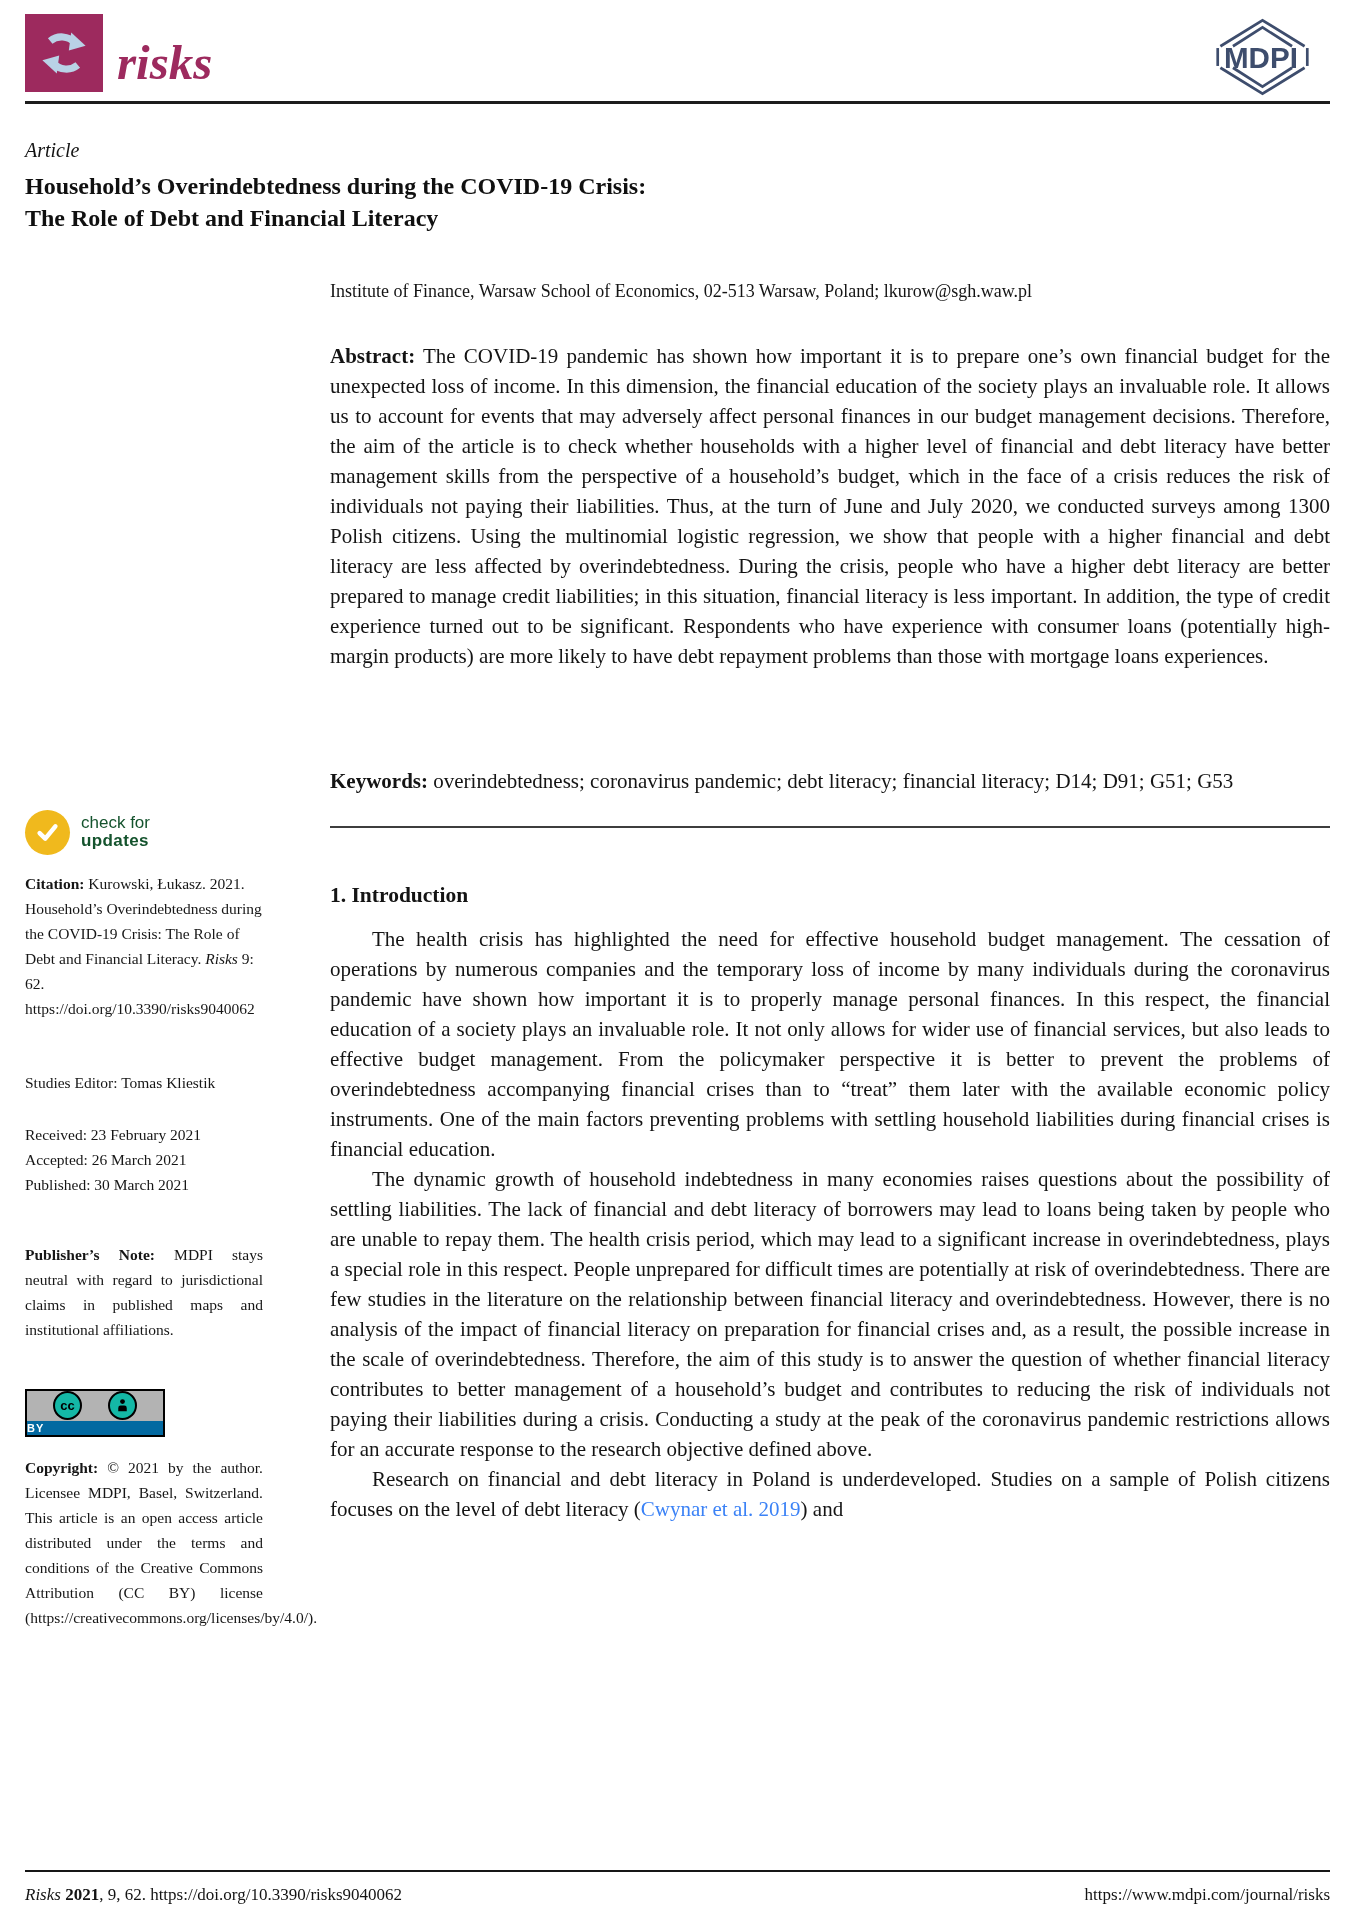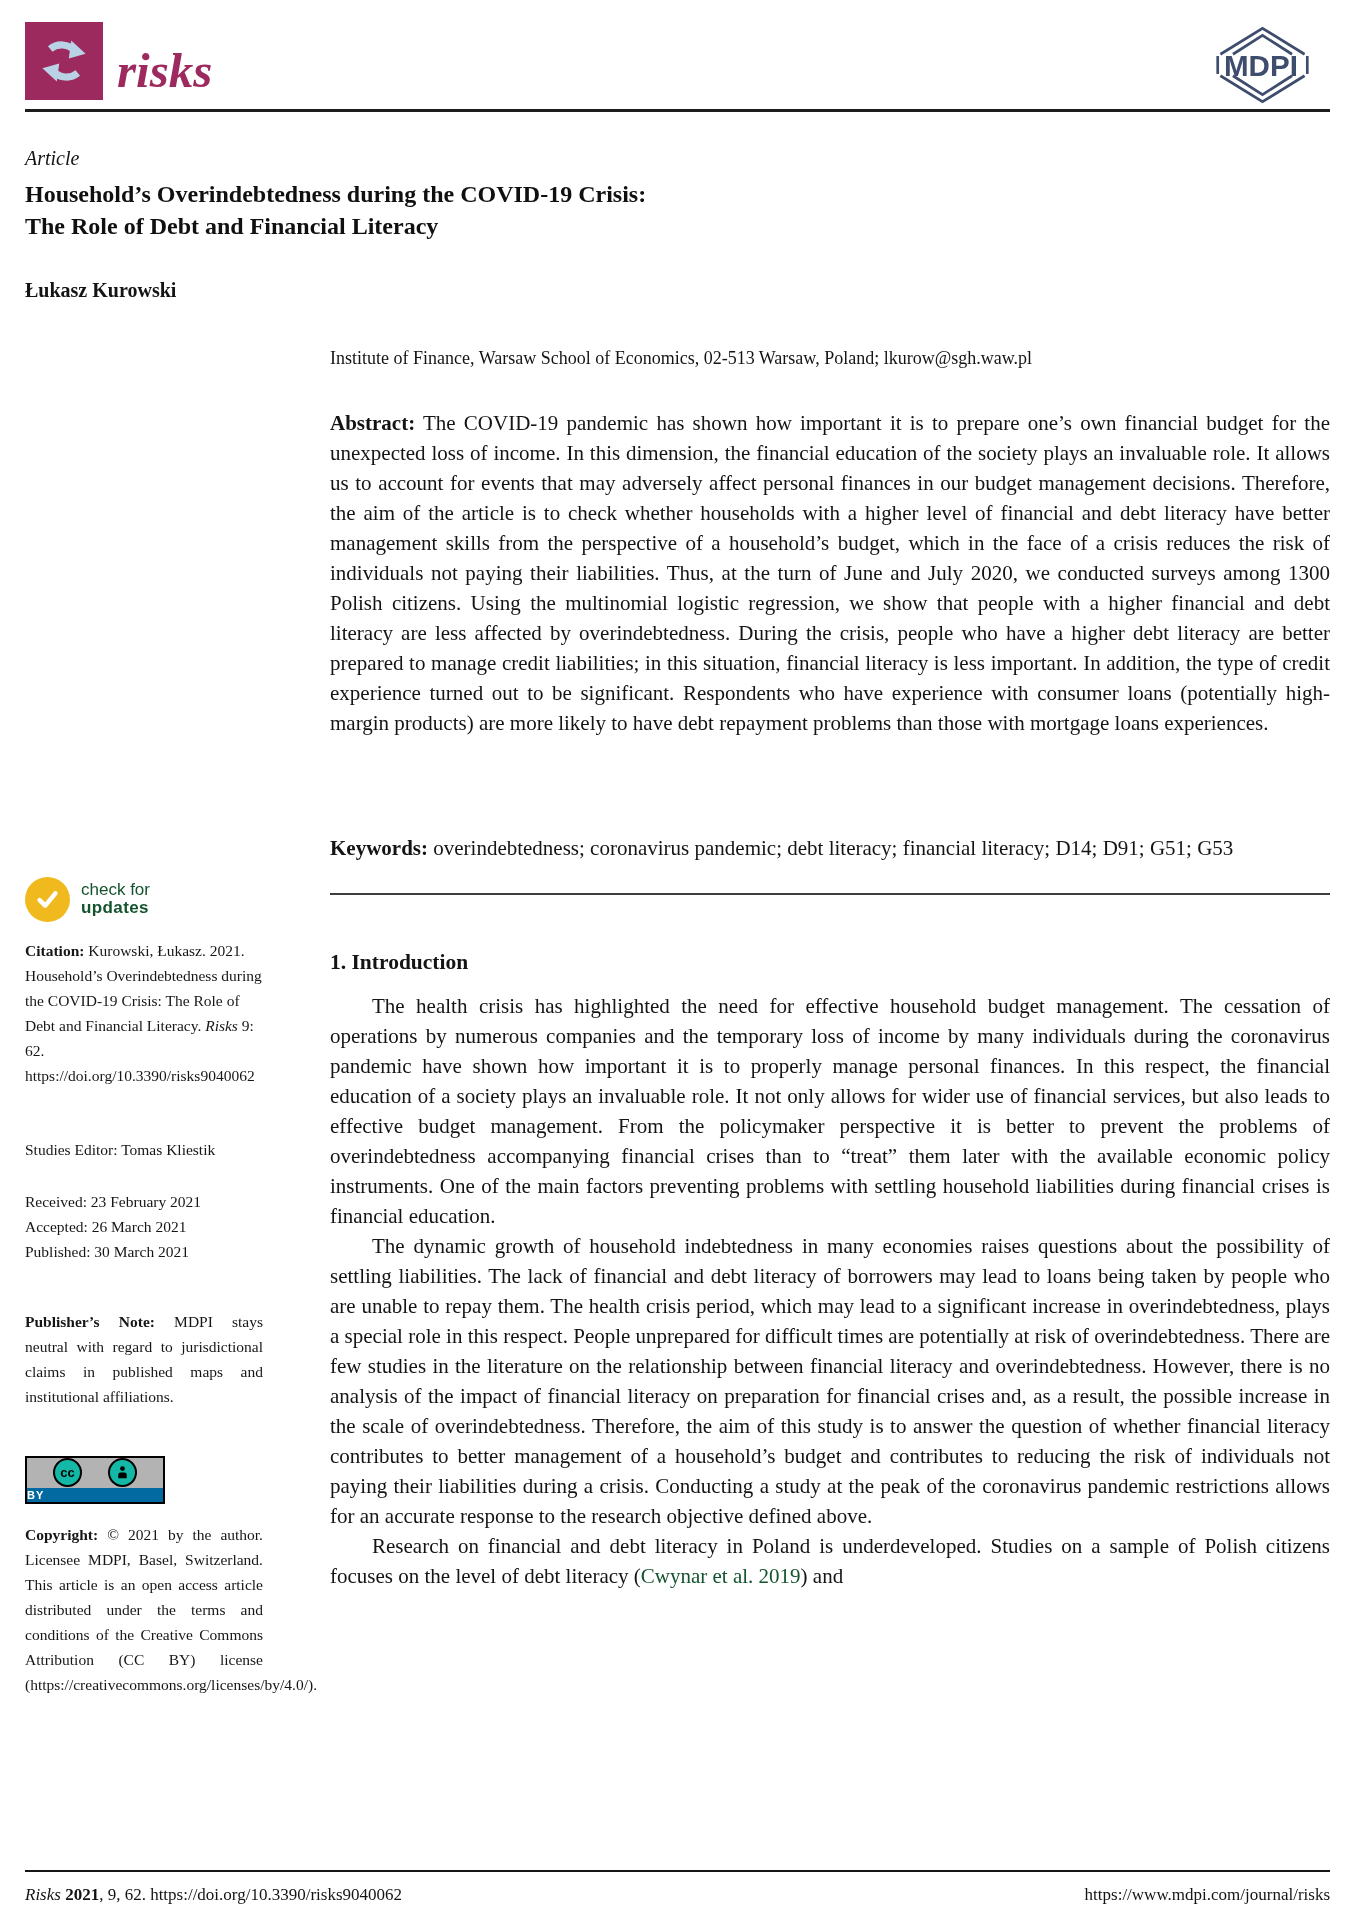--- a/index.html
+++ b/index.html
@@ -1,20 +1,20 @@
 <!DOCTYPE html>
 <html lang="en"><head>
 <meta charset="utf-8">
 <style>
   * { margin:0; padding:0; box-sizing:border-box; }
   html,body { background:#ffffff; }
   .page {
     position:relative; width:1357px; height:1920px; background:#fff;
     font-family:"Liberation Serif", serif; color:#141414;
-    padding:12px 27px 0 25px; overflow:hidden;
+    padding:4px 27px 0 25px; overflow:hidden;
   }
 
   
   .masthead { display:flex; justify-content:space-between; align-items:flex-start; padding-top:10px; height:97px; }
   .brand { display:flex; align-items:flex-end; }
   .brand-box { width:78px; height:78px; background:#9d2a5e; display:flex; align-items:center; justify-content:center; }
   .brand-box svg { width:60px; height:60px; }
   .brand-word { font-style:italic; font-weight:bold; font-size:49px; color:#9d2a5e; line-height:1; margin-left:14px; padding-bottom:5px; }
   .mdpi svg { display:block; }
   .header-rule { border-top:3px solid #1d1d1d; }
@@ -56,21 +56,21 @@
   .copyright { margin-top:18px; text-align:justify; }
 
   
   .affiliation { font-size:18px; line-height:24px; }
   .abstract { margin-top:38px; text-align:justify; }
   .keywords { margin-top:95px; text-align:justify; }
   .body-rule { border-top:2px solid #3d3d3d; margin-top:30px; }
   .sec-heading { font-size:21.5px; font-weight:bold; margin-top:52px; line-height:30px; }
   .body-para { text-align:justify; text-indent:42px; }
   .sec-heading + .body-para { margin-top:14px; }
-  .ref-link { color:#14532d; text-decoration:none; cursor:pointer; }
+  .ref-link { color:#3b82f6; text-decoration:none; cursor:pointer; }
 
   
   .footer { position:absolute; left:25px; right:27px; top:1870px;
             border-top:2.5px solid #161616; padding-top:13px;
             display:flex; justify-content:space-between; font-size:17px; color:#141414; }
   .footer i { font-style:italic; }
   .footer b { font-weight:bold; }
 </style>
 </head>
 <body>
@@ -107,21 +107,20 @@
       </svg>
     </div>
   </header>
   <div class="header-rule"></div>
 
   <div class="article-label">Article</div>
   <h1 class="title">
     <span>Household’s Overindebtedness during the COVID-19 Crisis:</span><br>
     <span>The Role of Debt and Financial Literacy</span>
   </h1>
-  <div class="author">Łukasz Kurowski</div>
 
   <div class="columns">
 
     <aside class="sidebar">
 
       <div class="update-badge">
         <span class="ub-circle">
           <svg viewBox="0 0 24 24">
               <path d="M5 12.5 L10 17.5 L19 6.5" fill="none" stroke="#ffffff" stroke-width="4" stroke-linecap="round" stroke-linejoin="round"></path>
             </svg>

